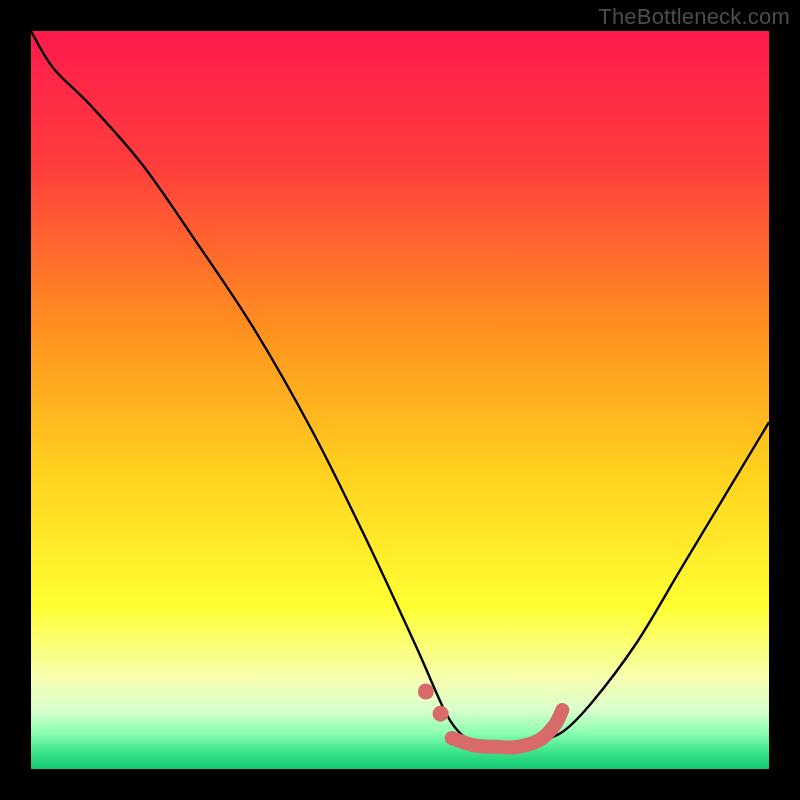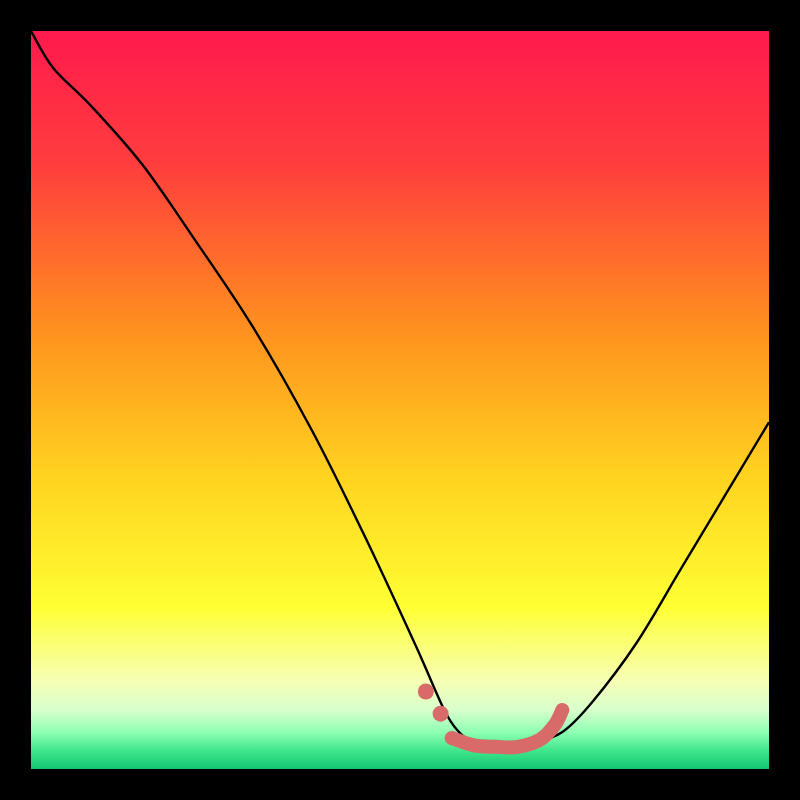--- a/index.html
+++ b/index.html
@@ -33,20 +33,21 @@
     color: #4d4d4d;
     font-size: 22px;
     font-weight: 500;
     letter-spacing: 0.2px;
   }
 </style>
 </head>
 <body>
 
 <div class="frame">
+  <div class="attribution">TheBottleneck.com</div>
 
   <div class="plot">
     <svg id="chart-svg" width="738" height="738" viewBox="0 0 738 738">
       <defs>
         <linearGradient id="bg-grad" x1="0" y1="0" x2="0" y2="1">
             <stop offset="0%" stop-color="#ff1a4d"></stop>
             <stop offset="18%" stop-color="#ff3d3d"></stop>
             <stop offset="40%" stop-color="#ff8f1f"></stop>
             <stop offset="60%" stop-color="#ffd21f"></stop>
             <stop offset="78%" stop-color="#ffff33"></stop>

